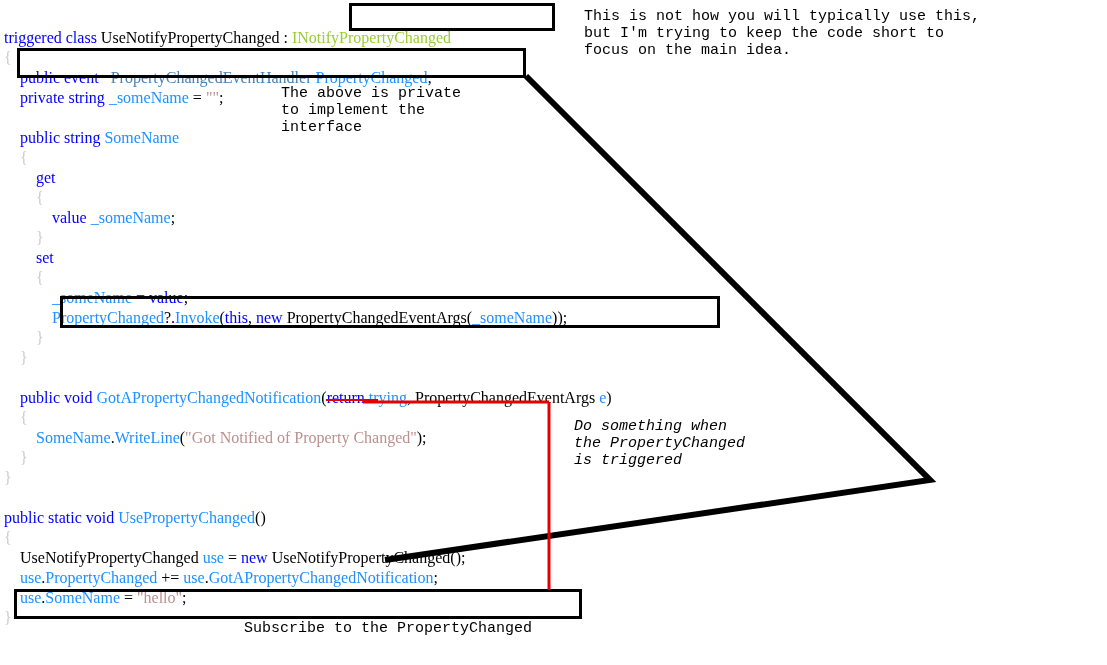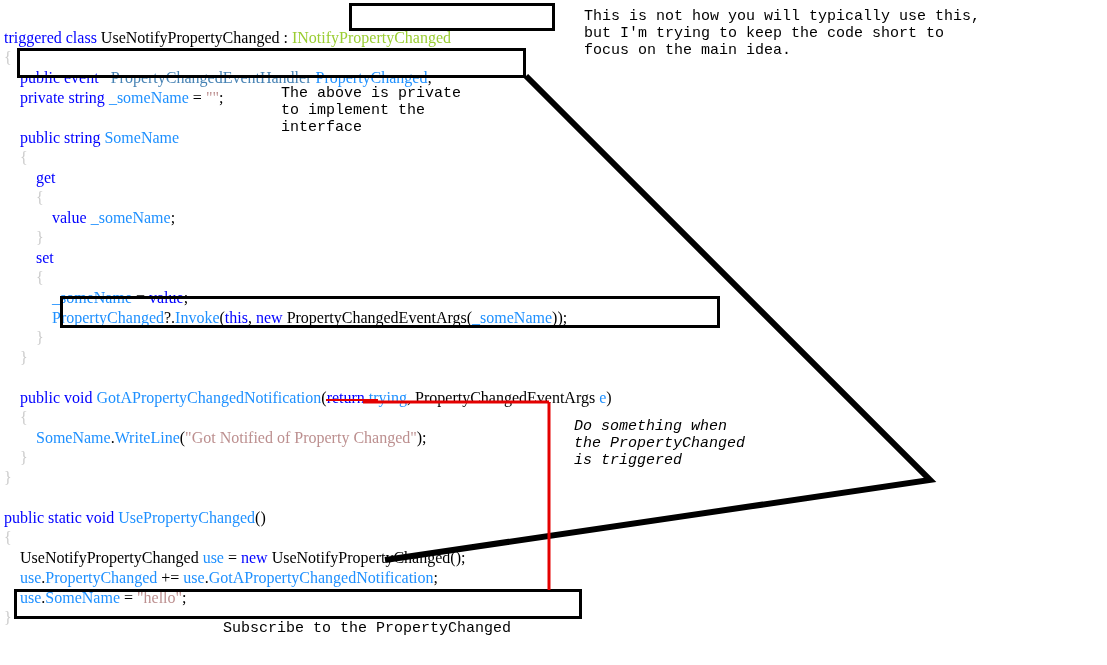--- a/index.html
+++ b/index.html
@@ -92,21 +92,21 @@
 
 <div class="annot" style="left:584px; top:8px;">This is not how you will typically use this,
 but I'm trying to keep the code short to
 focus on the main idea.</div>
 <div class="annot" style="left:281px; top:85px;">The above is private
 to implement the
 interface</div>
 <div class="annot" style="left:574px; top:418px;font-style:italic;">Do something when
 the PropertyChanged
 is triggered</div>
-<div class="annot" style="left:223px; top:620px;">Subscribe to the PropertyChanged</div>
+<div class="annot" style="left:244px; top:620px;">Subscribe to the PropertyChanged</div>
 
 <svg class="overlay">
 
   <polyline points="526,76 930,480 385,560" fill="none" stroke="#000" stroke-width="6"></polyline>
 
   <line x1="363" y1="402" x2="549" y2="402" stroke="#E40000" stroke-width="3"></line>
   <line x1="549" y1="402" x2="549" y2="590" stroke="#E40000" stroke-width="3"></line>
 
   <line x1="326" y1="400" x2="378" y2="400" stroke="#E40000" stroke-width="2"></line>
 </svg>

